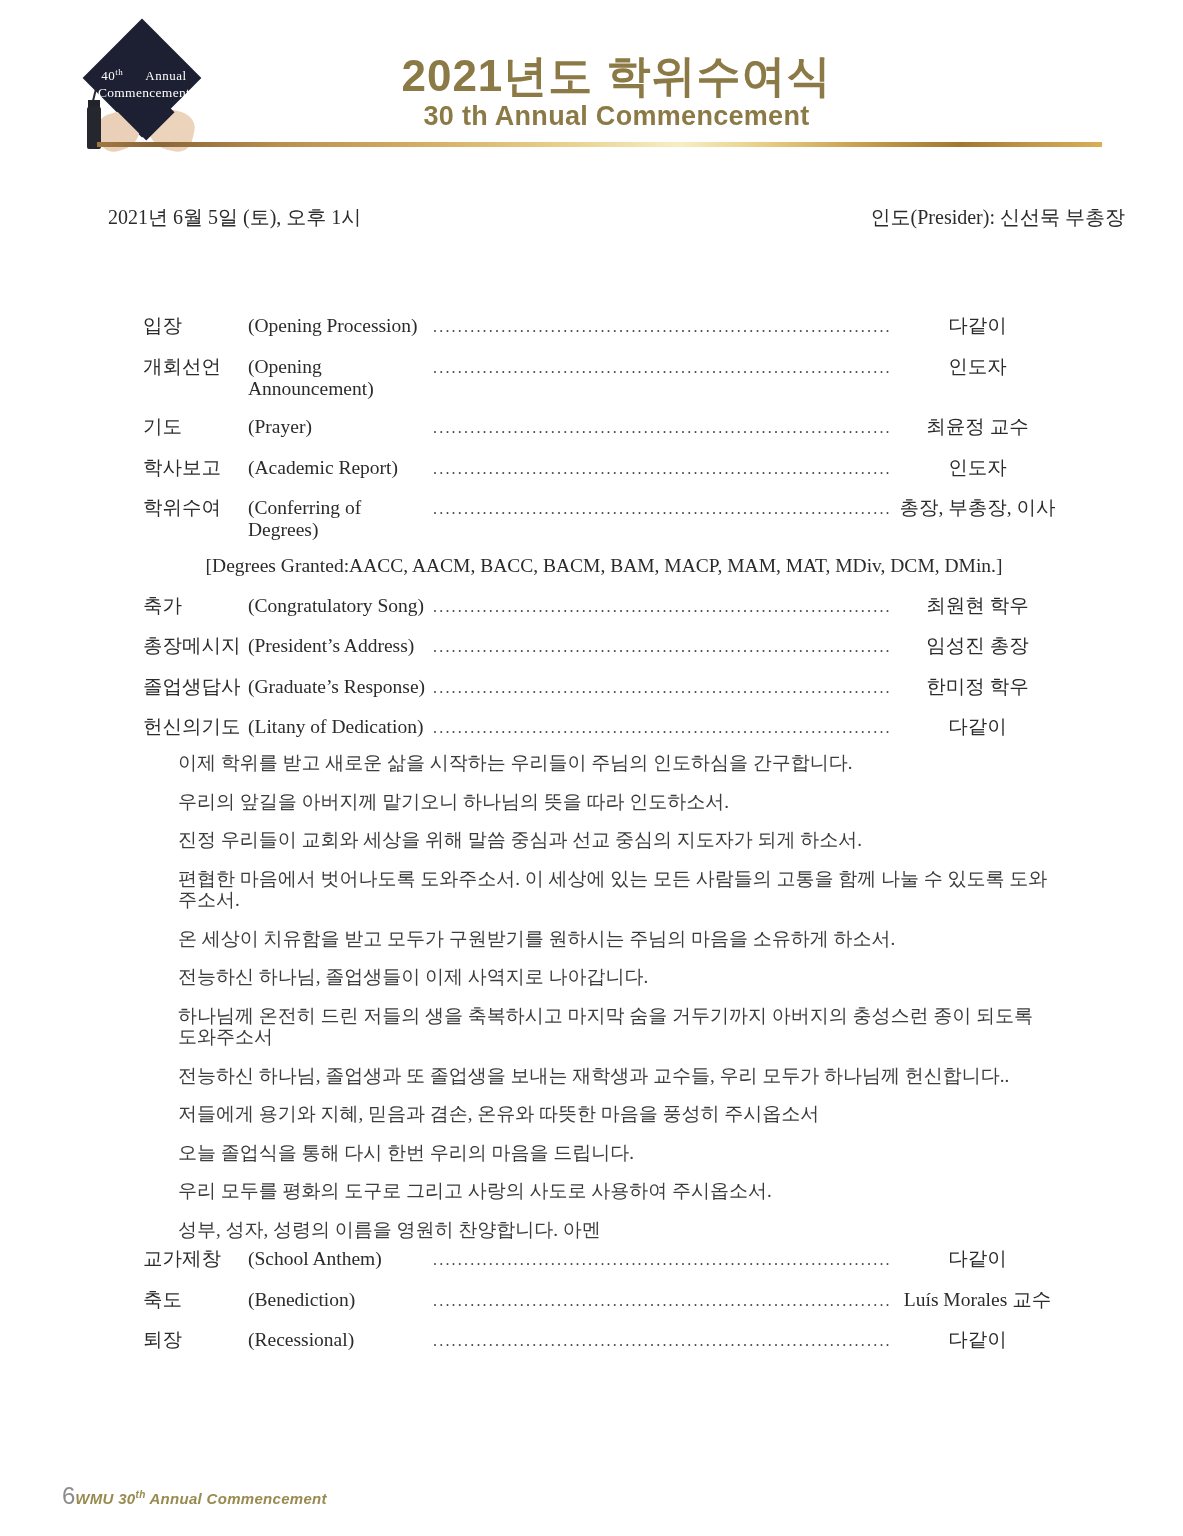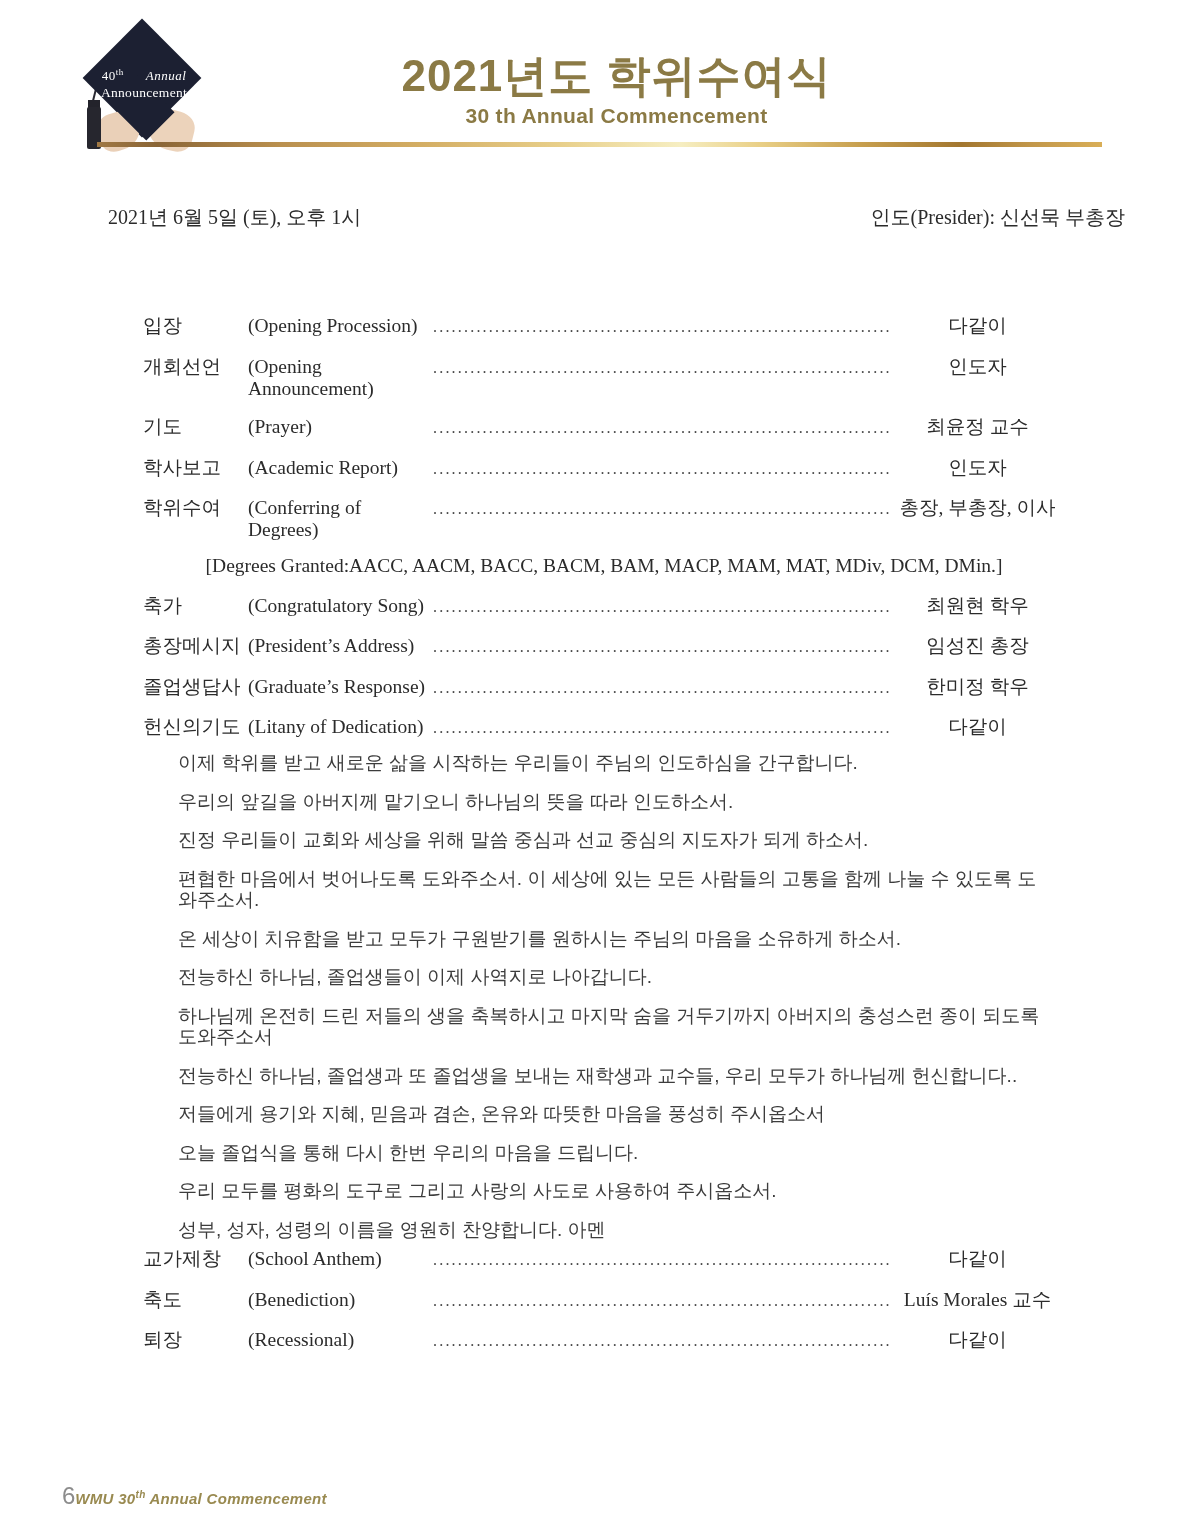--- a/index.html
+++ b/index.html
@@ -14,21 +14,21 @@
   .cap-diamond {
     position:absolute; left:32px; top:6px; width:84px; height:84px;
     background:#1c2032; transform:rotate(45deg);
   }
   .cap-label {
     position:absolute; left:6px; top:34px; width:140px; text-align:center;
     color:#ffffff; font-family:"Liberation Serif", serif; line-height:17px;
   }
   .cap-line1 { font-size:13px; letter-spacing:0.5px; }
   .cap-line1 sup { font-size:9px; }
-  .cap-annual { margin-left:22px;font-style:italic; }
+  .cap-annual { margin-left:22px; }
   .cap-line2 { font-size:13.5px; letter-spacing:0.3px; }
   .tassel-cord { position:absolute; left:27px; top:44px; width:2px; height:30px; background:#2a2a33; transform:rotate(14deg); }
   .tassel-knot { position:absolute; left:20px; top:70px; width:12px; height:8px; background:#23232b; }
   .tassel-body { position:absolute; left:19px; top:77px; width:14px; height:42px; background:#26262e; border-radius:2px; }
   .hand-left {
     position:absolute; left:30px; top:82px; width:42px; height:38px;
     background:#ead0b8; border-radius:45% 55% 60% 40%; transform:rotate(-18deg);
   }
   .hand-right {
     position:absolute; left:80px; top:80px; width:46px; height:40px;
@@ -36,21 +36,21 @@
   }
   .hand-mask { position:absolute; left:48px; top:58px; width:52px; height:40px; background:#1c2032; transform:rotate(45deg); }
 
   .title-block { position:absolute; left:50px; top:52px; width:1133px; text-align:center; }
   .doc-title {
     font-family:"Liberation Sans", sans-serif; font-weight:bold;
     font-size:44px; letter-spacing:1px; color:#8b7a45; line-height:48px;
   }
   .doc-subtitle {
     font-family:"Liberation Sans", sans-serif; font-weight:600;
-    font-size:21px; color:#8b7a45; line-height:30px; margin-top:1px; letter-spacing:0.3px;
+    font-size:27px; color:#8b7a45; line-height:30px; margin-top:1px; letter-spacing:0.3px;
   }
   .gold-line {
     position:absolute; left:97px; top:142px; width:1005px; height:4.5px;
     background:linear-gradient(90deg,
       #a07844 0%, #8a6536 6%, #b98f4e 18%, #d3ad63 32%, #e8cf8a 46%,
       #f6eec2 58%, #e9cf86 66%, #c79f4e 76%, #a2762f 86%, #c2974a 93%, #d9ae57 100%);
   }
 
   
   .info-row {
@@ -70,21 +70,21 @@
     font-size:16px; letter-spacing:2.2px; color:#4a4a4a; padding:0 8px 0 2px;
   }
   .prow .who { flex:0 0 auto; min-width:175px; text-align:center; white-space:nowrap; }
   .degrees-note { text-align:center; font-size:19.5px; color:#2b2b2b; margin:1px 0 15px 0; }
 
   
   .litany {
     position:absolute; left:178px; top:752px; width:890px;
     font-family:"Liberation Sans", sans-serif; font-size:19px; color:#3c3c3c;
   }
-  .litany p { margin:0 13px 17px 0; line-height:21.5px; font-weight:400; }
+  .litany p { margin:0 13px 17px 0; line-height:21.5px; font-weight:400;font-family:Liberation Serif, serif; }
 
   
   .footer { position:absolute; left:62px; top:1482px; display:flex; align-items:baseline; }
   .page-num { font-family:"Liberation Sans", sans-serif; font-size:24px; color:#8c8c8c; }
   .footer-text {
     font-family:"Liberation Sans", sans-serif; font-style:italic;
     font-weight:bold; font-size:15px; color:#998a50; letter-spacing:0.3px;
   }
   .footer-text sup { font-size:10px; }
 </style>
@@ -96,21 +96,21 @@
   <div class="logo">
     <div class="tassel-cord"></div>
     <div class="cap-diamond"></div>
     <div class="hand-left"></div>
     <div class="hand-right"></div>
     <div class="hand-mask"></div>
     <div class="tassel-knot"></div>
     <div class="tassel-body"></div>
     <div class="cap-label">
       <div class="cap-line1"><span>40</span><sup>th</sup><span class="cap-annual">Annual</span></div>
-      <div class="cap-line2">Announcement</div>
+      <div class="cap-line2">Commencement</div>
     </div>
   </div>
 
   <div class="title-block">
     <div class="doc-title">2021년도 학위수여식</div>
     <div class="doc-subtitle">30 th Annual Commencement</div>
   </div>
   <div class="gold-line"></div>
 
   <div class="info-row">

